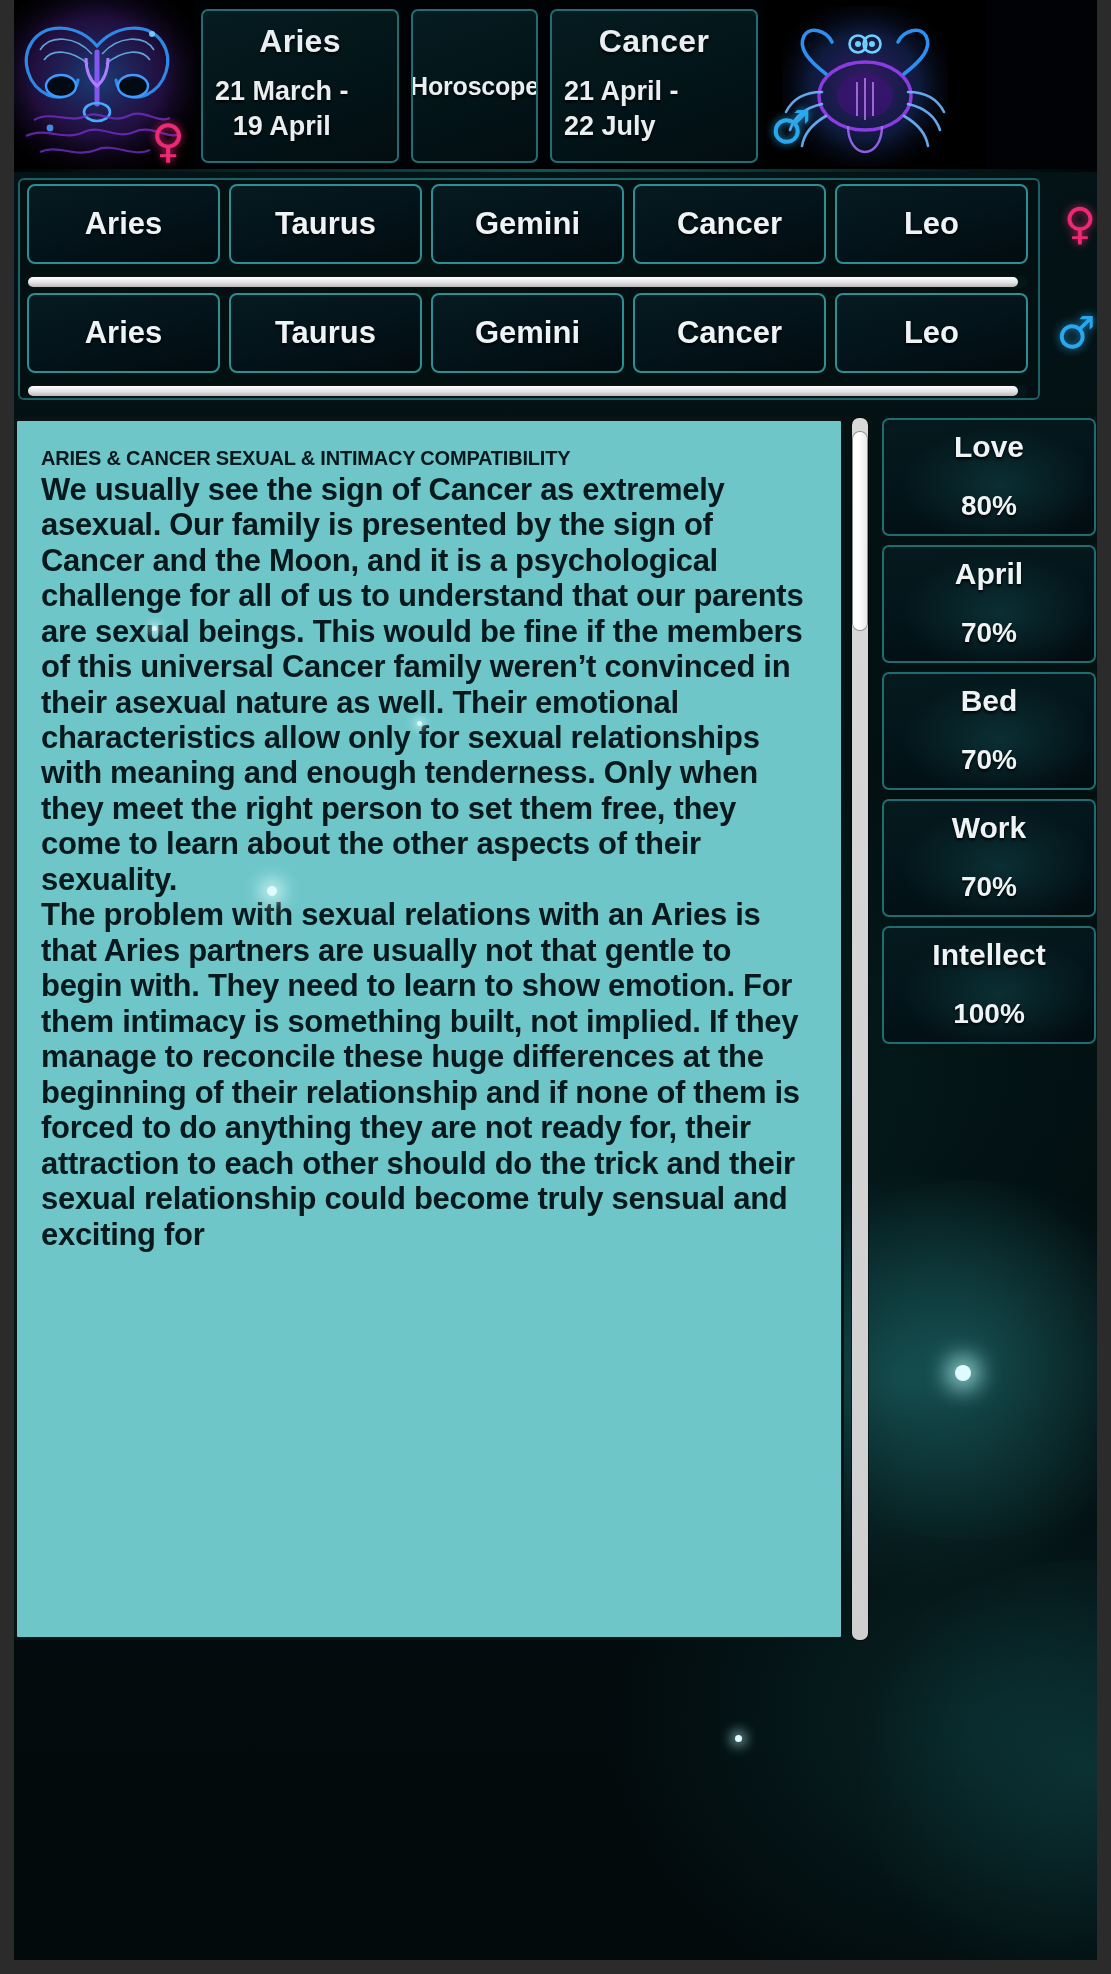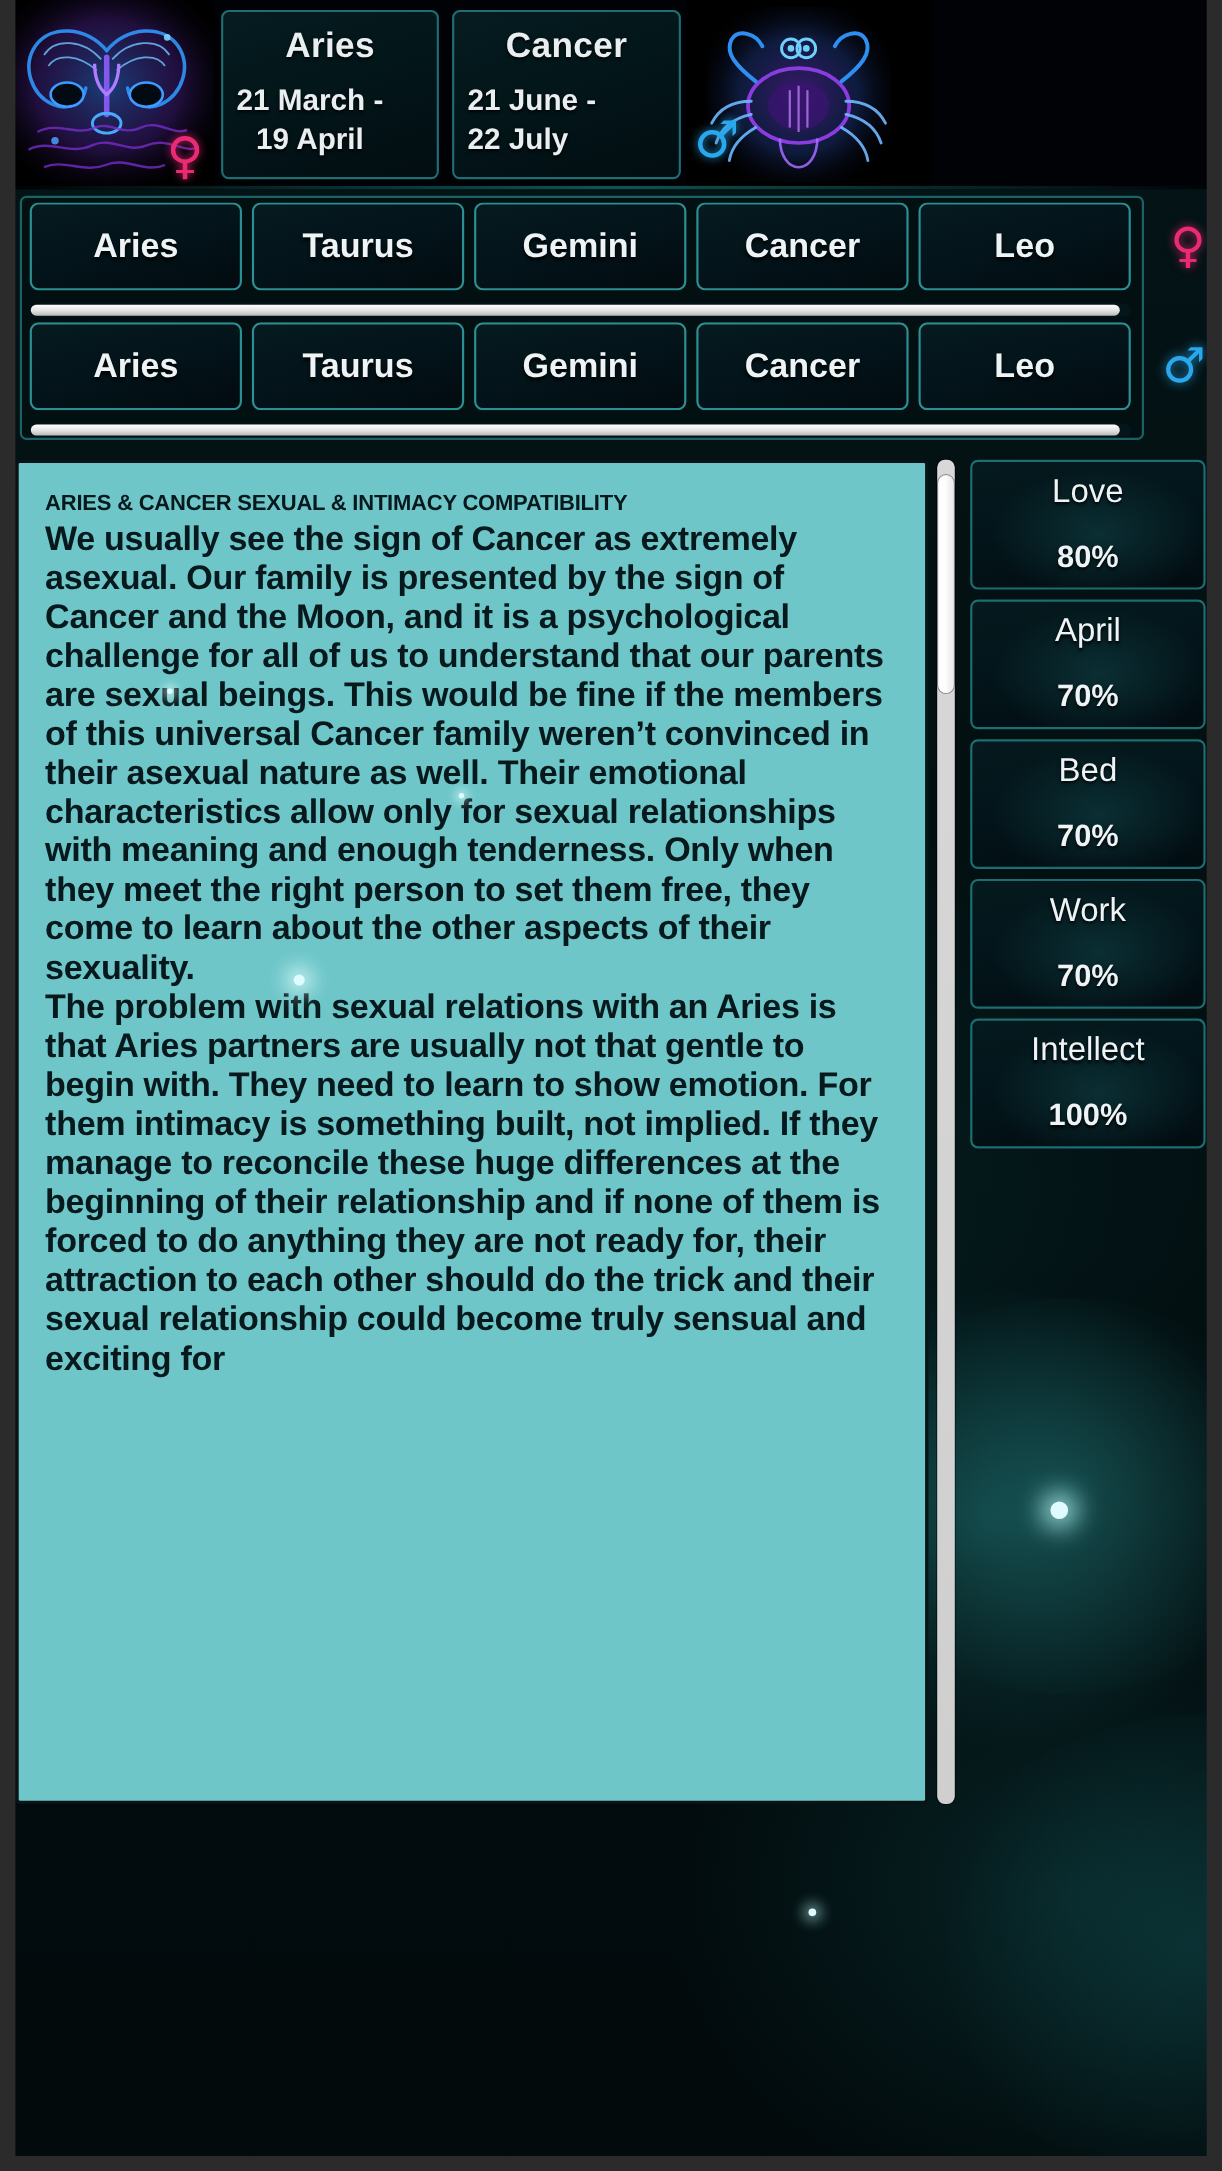--- a/index.html
+++ b/index.html
@@ -261,21 +261,21 @@
     color: #eef3f5;
     display: flex;
     flex-direction: column;
     align-items: center;
     justify-content: space-between;
     padding: 10px 4px 12px;
     overflow: hidden;
   }
   .stat-card .lbl {
     font-size: 30px;
-    font-weight: normal;
+    font-weight: bold;
     text-shadow: 0 2px 3px rgba(0,0,0,0.95);
   }
   .stat-card .val {
     font-size: 28px;
     font-weight: bold;
     text-shadow: 0 2px 3px rgba(0,0,0,0.95);
   }
 
   
   #bottom-bar {
@@ -340,24 +340,27 @@
       </svg>
       <span class="gender-badge venus art-left-badge">♀</span>
     </div>
 
     <div class="hdr-card wide">
       <span class="title">Aries</span>
       <span class="dates" style="white-space:pre-line;text-align:center;">21 March  -
 19 April</span>
     </div>
 
+    <div class="hdr-card mid">
+      <span class="mid-label">Horoscope</span>
+    </div>
 
     <div class="hdr-card wide2">
       <span class="title">Cancer</span>
-      <span class="dates" style="white-space:pre-line;">21 June -
+      <span class="dates" style="white-space:pre-line;">21 April -
 22 July</span>
     </div>
 
     <div class="sign-art right">
       <svg width="222" height="172" viewBox="0 0 222 172">
         <defs>
           <radialGradient id="crabGlow" cx="50%" cy="50%" r="60%">
             <stop offset="0%" stop-color="#7a2fd8" stop-opacity="0.5"></stop>
             <stop offset="55%" stop-color="#2f58c8" stop-opacity="0.3"></stop>
             <stop offset="100%" stop-color="#000000" stop-opacity="0"></stop>

